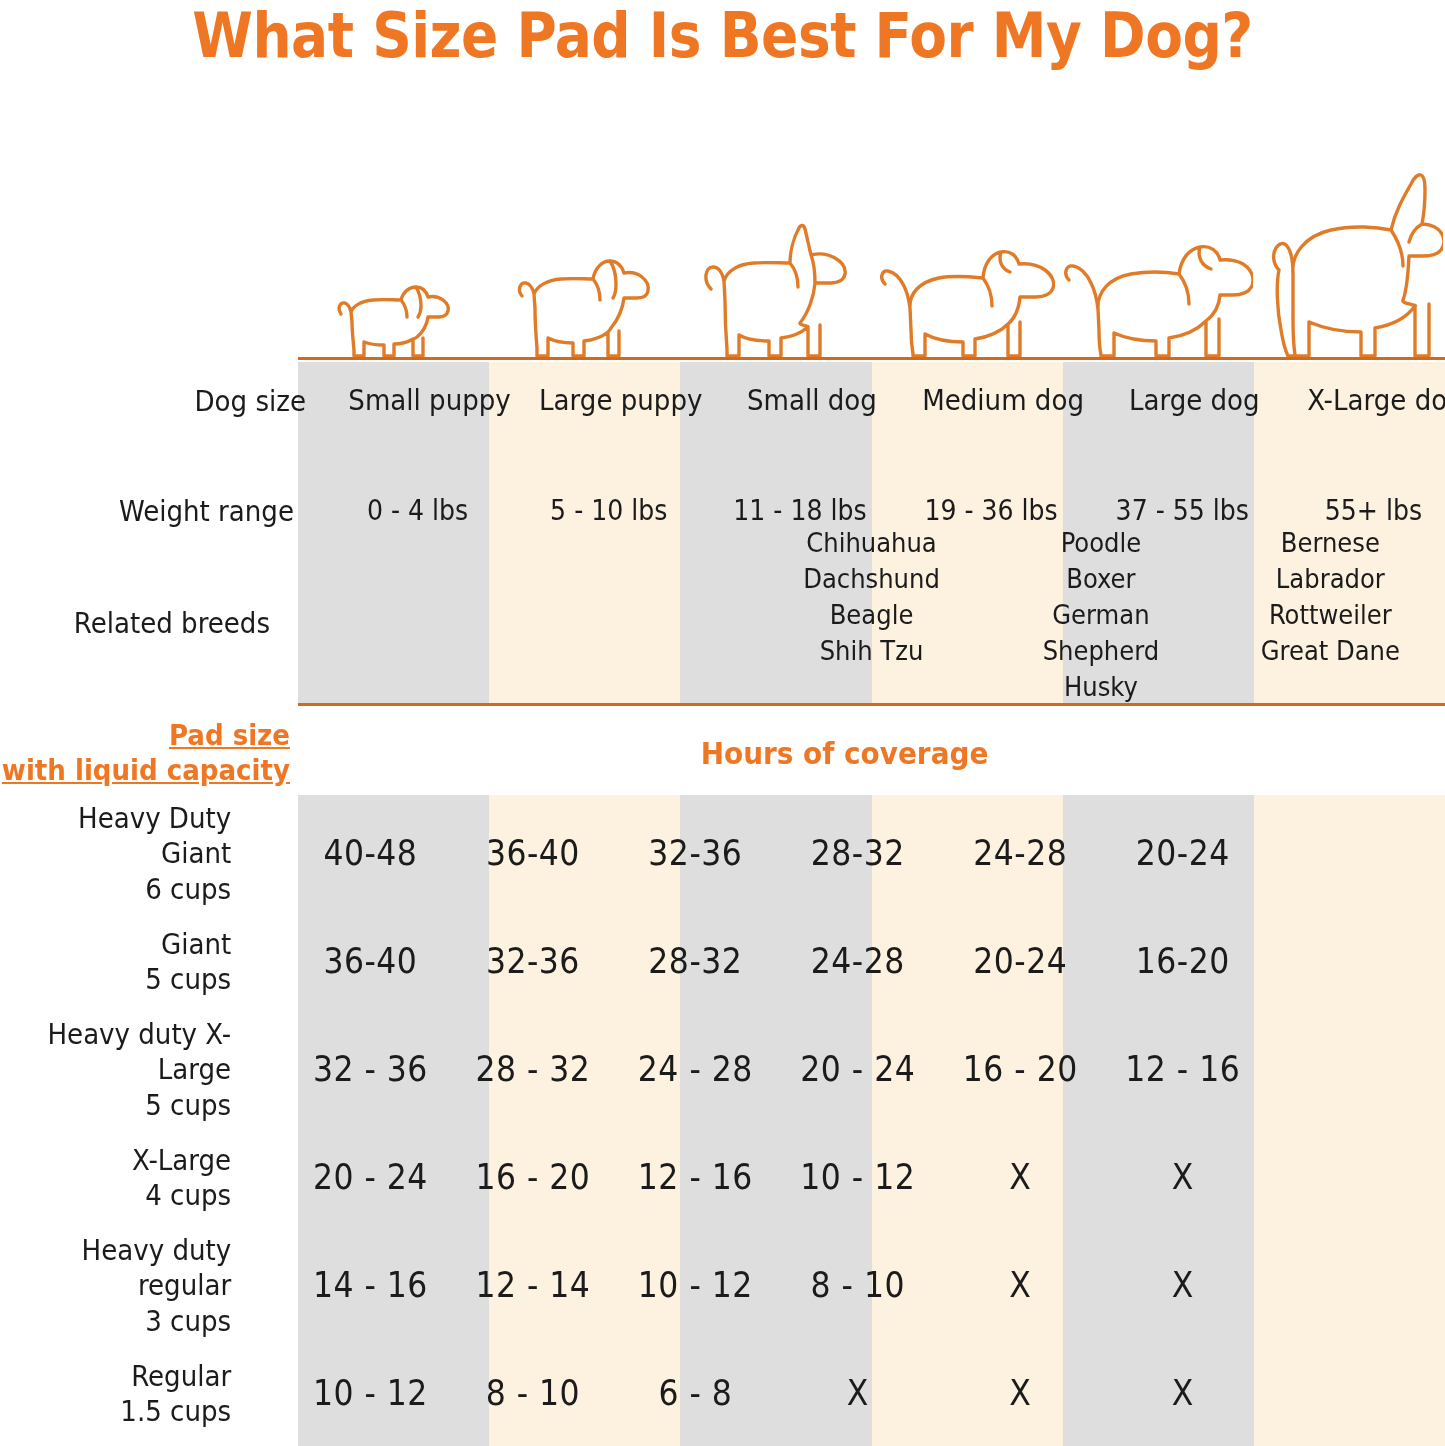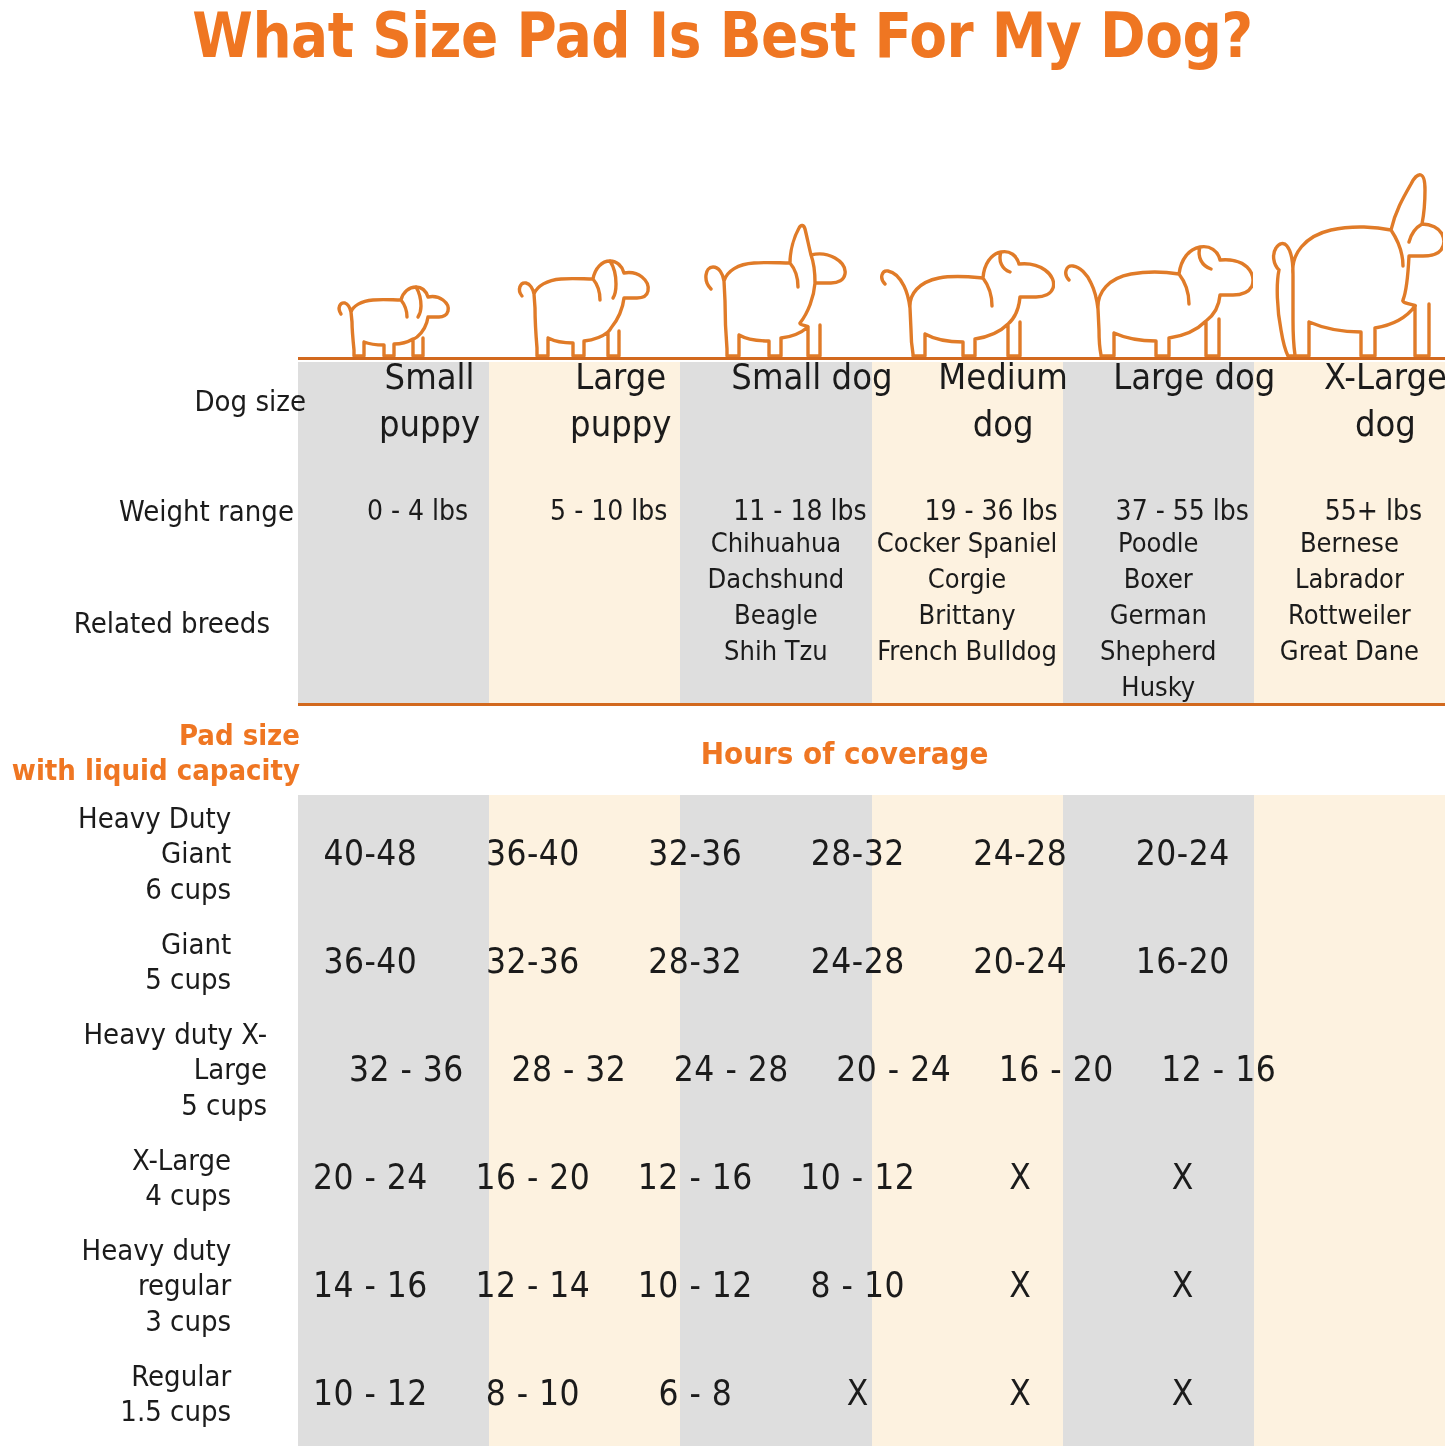--- a/index.html
+++ b/index.html
@@ -94,42 +94,43 @@
     text-align:center;
     font-size:27px;
     line-height:1.3;
     color:#1b1b1b;
     white-space:pre-line;
   }
 
   
   #row-dogsize   {top:379px;height:44px;padding-left:36px;}
   #row-dogsize .rowlabel{font-size:29px;}
-  #row-dogsize .cell{font-size:36px;}
+  #row-dogsize .cell{font-size:29px;}
 
   #row-weight    {top:491px;height:40px;padding-left:24px;}
   #row-weight .rowlabel{font-size:29px;}
   #row-weight .cell{font-size:28px;}
 
   #row-breeds    {top:534px;height:162px;align-items:center;}
   #row-breeds .rowlabel{font-size:29px;margin-top:16px;}
   #row-breeds .cell{font-size:27px;line-height:1.33;}
 
   
   .sec-pad{
     position:absolute;
-    left:10px;top:718px;width:298px;
+    left:0;top:718px;width:298px;
     padding-right:8px;
     box-sizing:border-box;
     text-align:right;
     color:#ef7622;
     font-weight:bold;
     font-size:29px;
     line-height:1.2;
     white-space:pre-line;
+    text-decoration:underline;
   }
   .sec-hours{
     position:absolute;
     left:298px;top:735px;width:1147px;
     text-align:center;
     color:#ef7622;
     font-weight:bold;
     font-size:31px;
     transform:translateX(-27px);
   }
@@ -149,21 +150,21 @@
     padding-right:26px;
   }
   .drow .cell{
     font-size:35px;
     font-weight:400;
     letter-spacing:0.5px;
   }
 
   #drow-0{top:800px;}
   #drow-1{top:908px;}
-  #drow-2{top:1016px;padding-left:36px;}
+  #drow-2{top:1016px;}
   #drow-3{top:1124px;}
   #drow-4{top:1232px;}
   #drow-5{top:1340px;}
 </style>
 </head>
 <body>
 
 <div class="title">What Size Pad Is Best For My Dog?</div>
 
 <div id="dogs">
@@ -313,24 +314,20 @@
 
 <div class="row" id="row-breeds">
   <div class="rowlabel">Related breeds</div>
   <div class="cells">
     <div class="cell"></div>
     <div class="cell"></div>
     <div class="cell">Chihuahua
 Dachshund
 Beagle
 Shih Tzu</div>
-    <div class="cell">Cocker Spaniel
-Corgie
-Brittany
-French Bulldog</div>
     <div class="cell">Poodle
 Boxer
 German
 Shepherd
 Husky</div>
     <div class="cell">Bernese
 Labrador
 Rottweiler
 Great Dane</div>
   </div>

